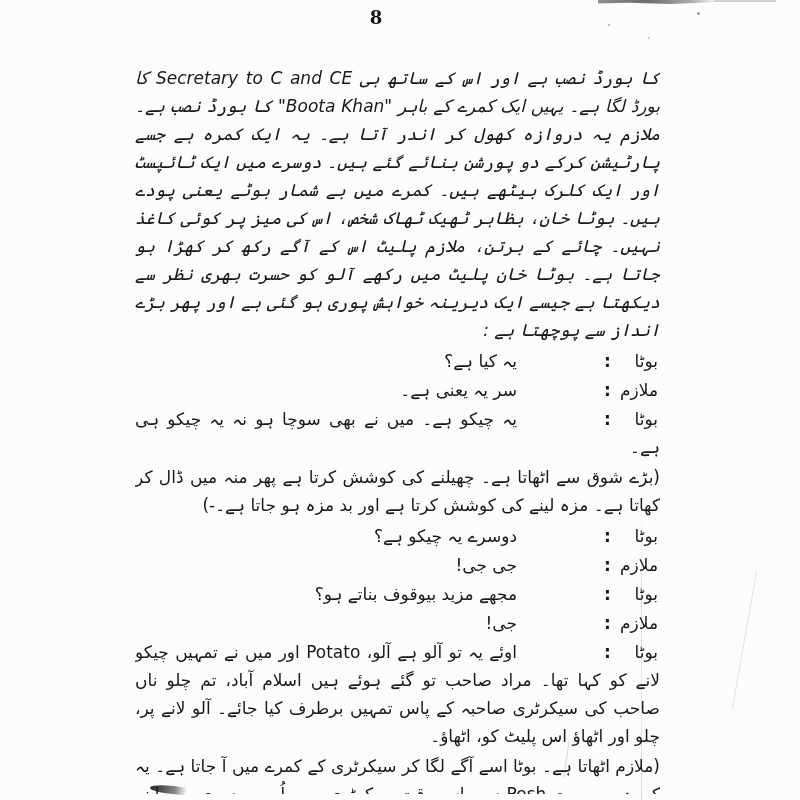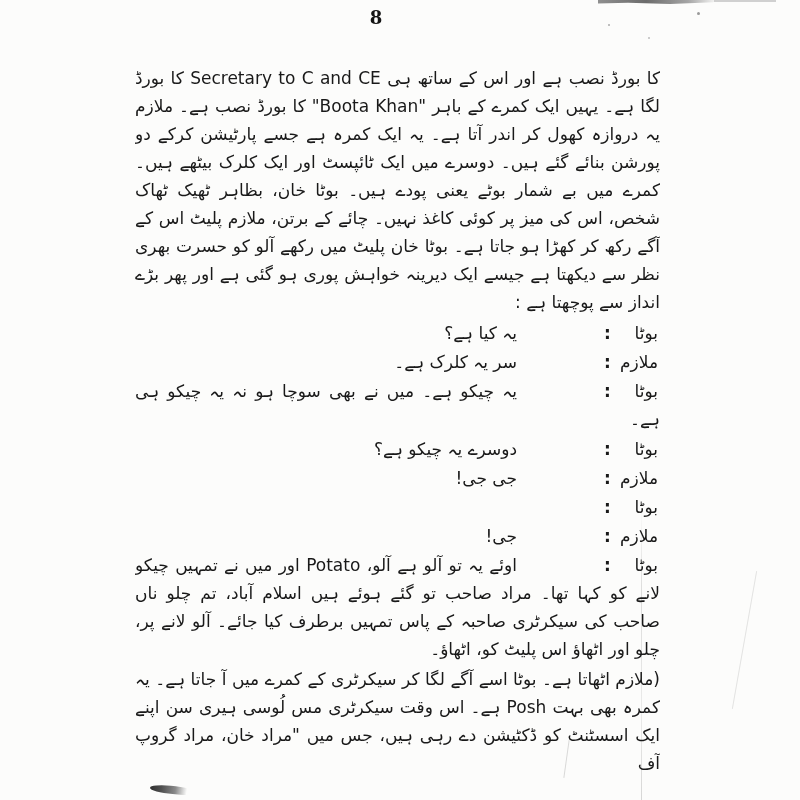--- a/index.html
+++ b/index.html
@@ -10,21 +10,21 @@
   }
   .page-number{
     position:absolute;top:7px;left:341px;width:70px;text-align:center;
     font-family:"DejaVu Serif", serif;font-weight:bold;font-size:18px;color:#141414;
   }
   .text-block{
     position:absolute;top:64px;left:135px;width:525px;height:730px;overflow:hidden;
     direction:rtl;unicode-bidi:embed;
     font-size:17px;line-height:28px;color:#191919;
   }
-  .para{margin:0 0 3px 0;text-align:justify;text-align-last:right;}
+  .para{margin:0 0 3px 0;text-align:justify;text-align-last:right;font-style:italic;}
   .stage{margin:2px 0 3px 0;text-align:justify;text-align-last:right;}
   .dgroup{margin:1px 0 2px 0;}
   .drow{position:relative;text-indent:143px;text-align:justify;text-align-last:right;margin-bottom:1px;min-height:28px;}
   .speaker{
     position:absolute;right:2px;top:0;width:54px;text-indent:0;
     display:flex;justify-content:space-between;align-items:baseline;
   }
   .speaker .colon{font-weight:bold;}
   
   .artifact{position:absolute;pointer-events:none;}
@@ -70,31 +70,32 @@
             <span>بوٹا</span>
             <span class="colon">:</span>
           </span>
         <span class="dtext">یہ کیا ہے؟</span>
       </div>
       <div class="drow">
         <span class="speaker">
             <span>ملازم</span>
             <span class="colon">:</span>
           </span>
-        <span class="dtext">سر یہ کلرک ہے۔</span>
+        <span class="dtext">سر یہ یعنی ہے۔</span>
       </div>
       <div class="drow">
         <span class="speaker">
             <span>بوٹا</span>
             <span class="colon">:</span>
           </span>
         <span class="dtext">یہ چیکو ہے۔ میں نے بھی سوچا ہو نہ یہ چیکو ہی ہے۔</span>
       </div>
     </div>
 
+    <p class="stage">(بڑے شوق سے اٹھاتا ہے۔ چھیلنے کی کوشش کرتا ہے پھر منہ میں ڈال کر کھاتا ہے۔ مزہ لینے کی کوشش کرتا ہے اور بد مزہ ہو جاتا ہے۔-)</p>
 
     <div class="dgroup">
       <div class="drow">
         <span class="speaker">
             <span>بوٹا</span>
             <span class="colon">:</span>
           </span>
         <span class="dtext">دوسرے یہ چیکو ہے؟</span>
       </div>
       <div class="drow">
@@ -102,20 +103,21 @@
             <span>ملازم</span>
             <span class="colon">:</span>
           </span>
         <span class="dtext">جی جی!</span>
       </div>
       <div class="drow">
         <span class="speaker">
             <span>بوٹا</span>
             <span class="colon">:</span>
           </span>
+        <span class="dtext">مجھے مزید بیوقوف بناتے ہو؟</span>
       </div>
       <div class="drow">
         <span class="speaker">
             <span>ملازم</span>
             <span class="colon">:</span>
           </span>
         <span class="dtext">جی!</span>
       </div>
       <div class="drow">
         <span class="speaker">

